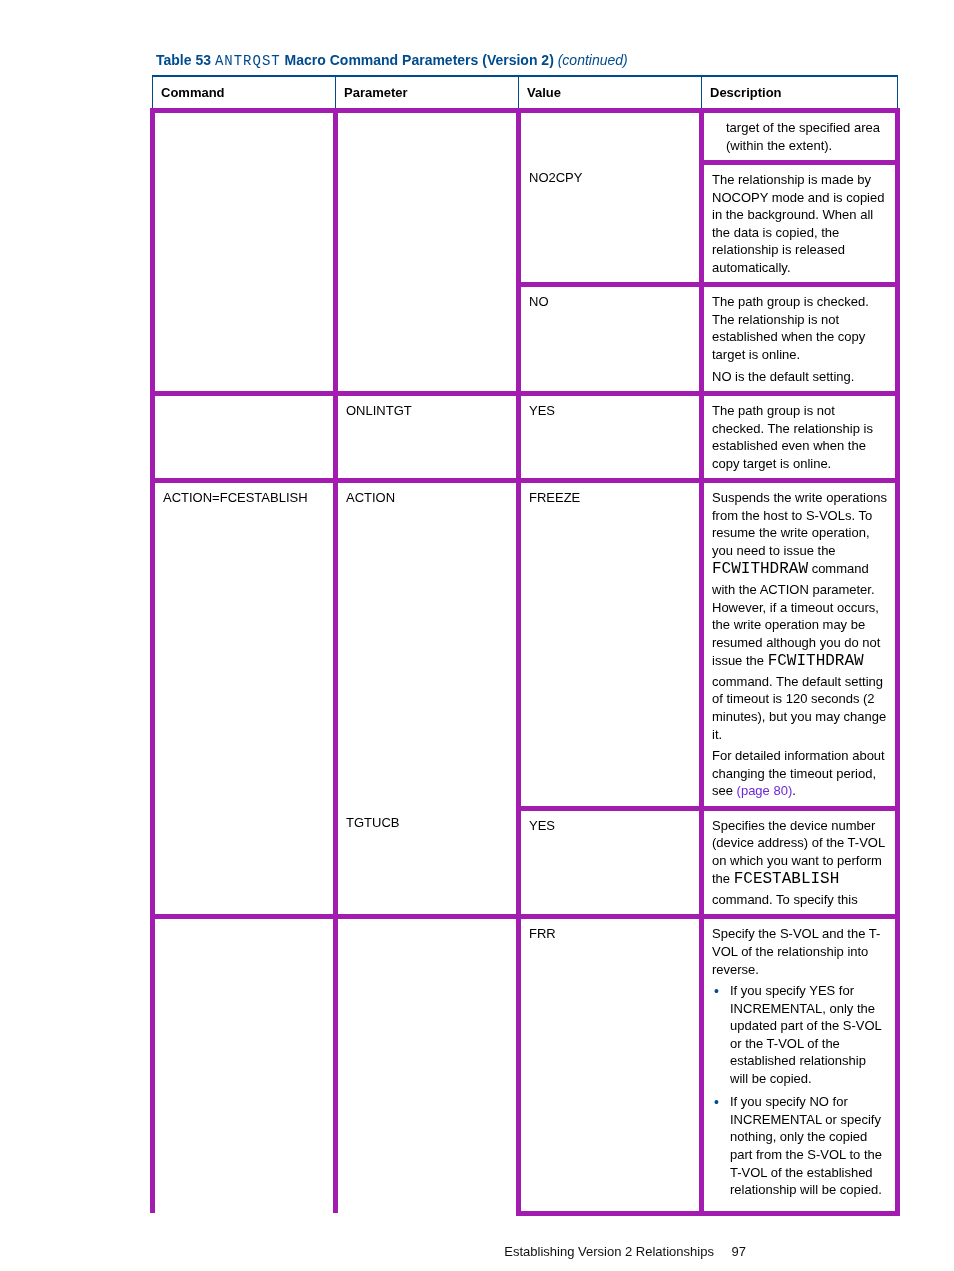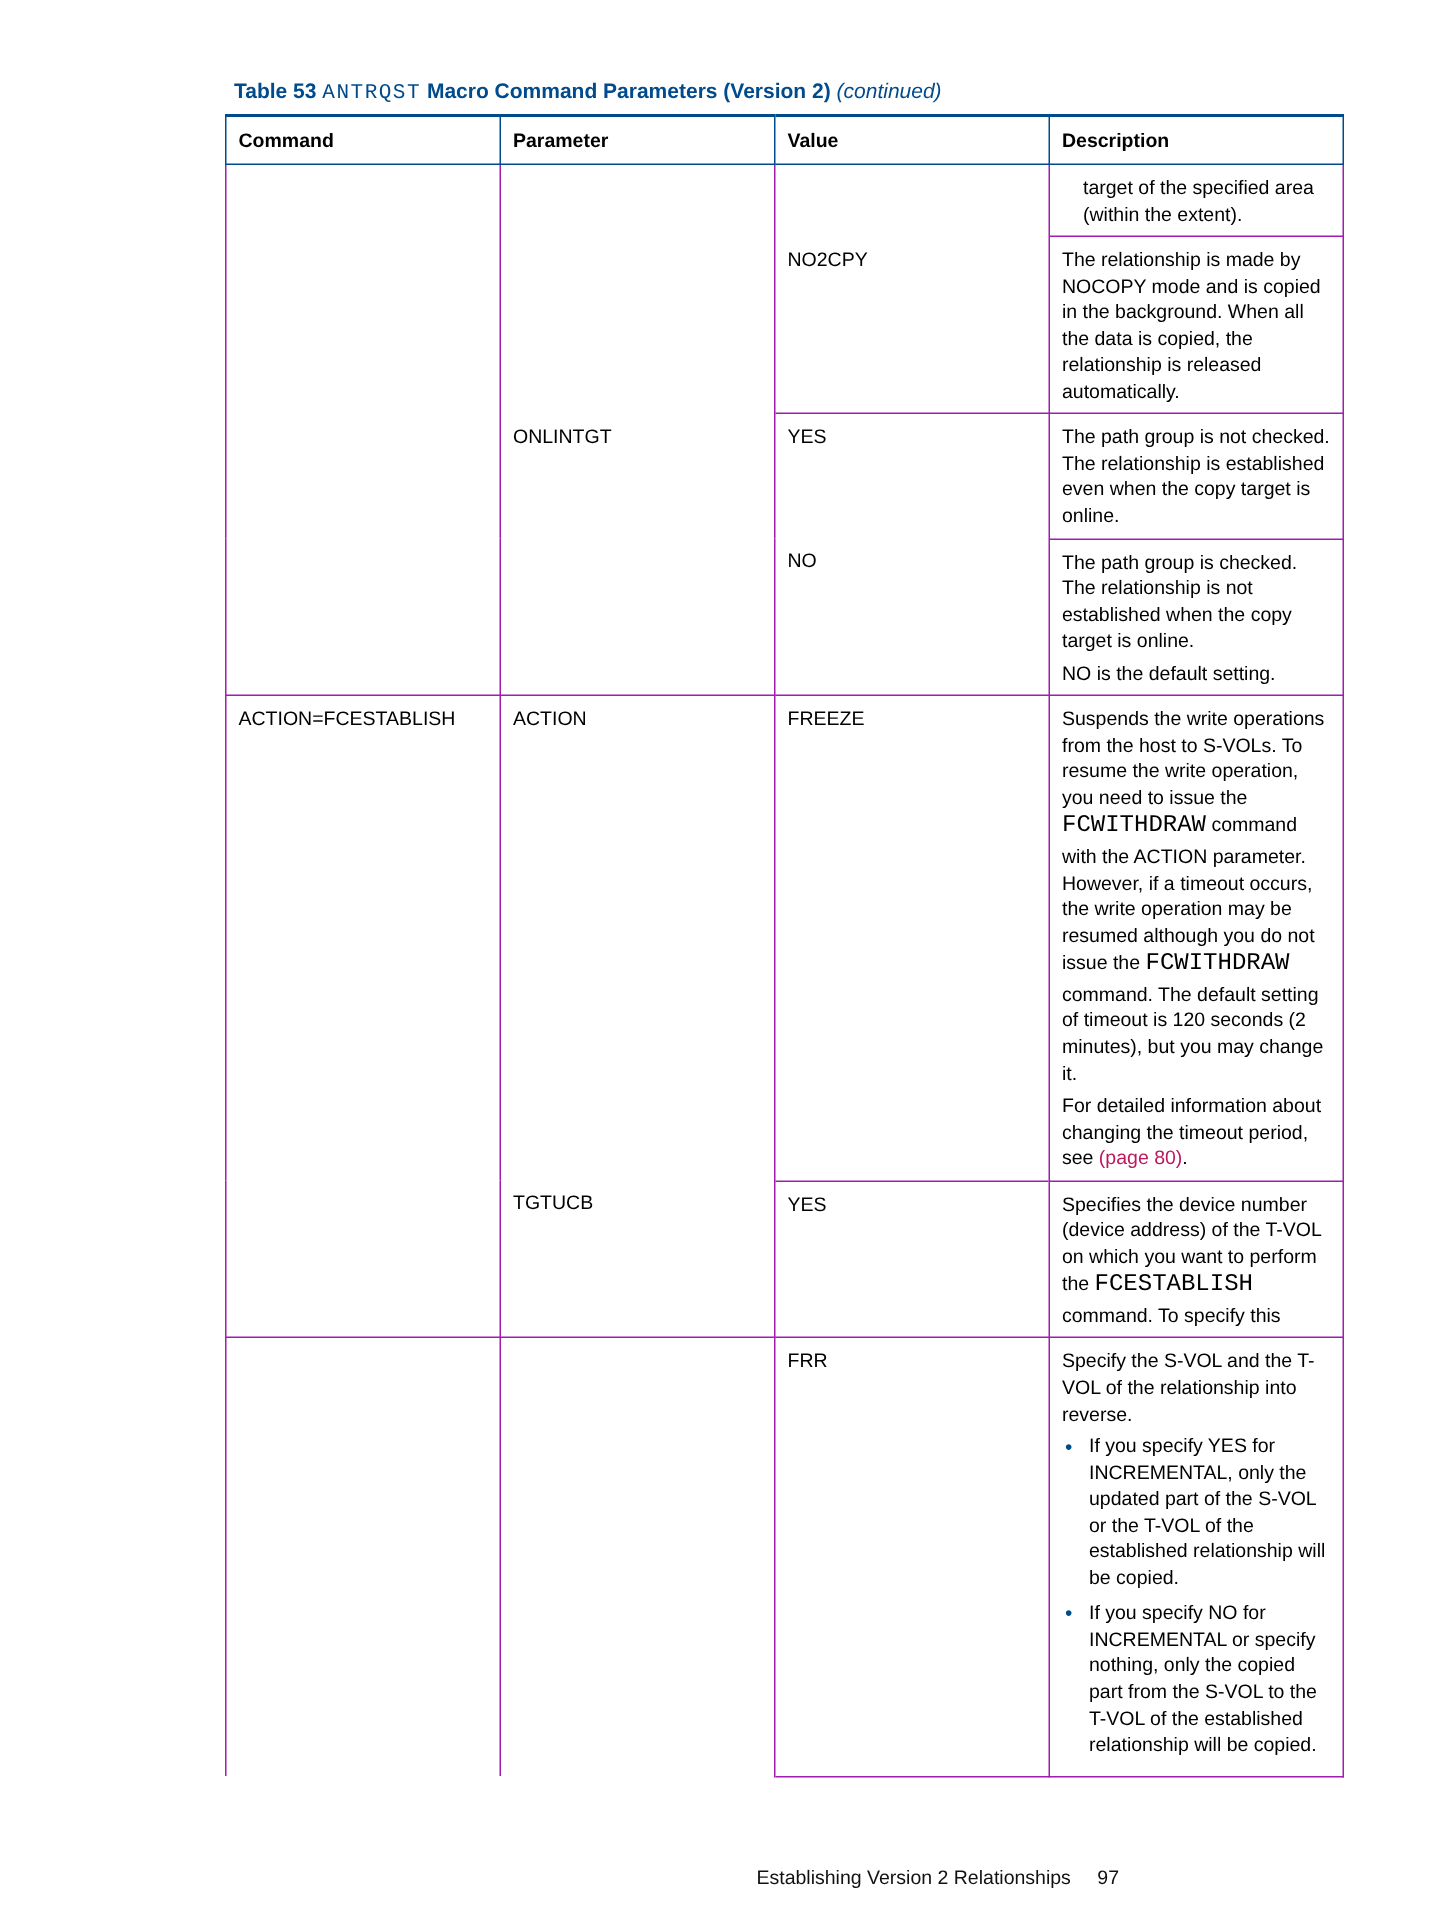--- a/index.html
+++ b/index.html
@@ -47,21 +47,21 @@
     border-bottom: 1px solid #004b8d;
     border-left: 1px solid #004b8d;
     border-right: 1px solid #004b8d;
     text-align: left;
     font-weight: bold;
     font-size: 13px;
     padding: 8px 8px;
     vertical-align: top;
   }
   table.param td {
-    border: 1px solid #a21caf;
+    border: 5px solid #a21caf;
     padding: 6px 8px;
     vertical-align: top;
     font-size: 13px;
     line-height: 1.35;
   }
   table.param td.nob-bottom { border-bottom: none; }
   table.param td.nob-top { border-top: none; }
   .desc p { margin: 0 0 4px 0; }
   .desc p:last-child { margin-bottom: 0; }
   .mono-inline {
@@ -79,21 +79,21 @@
     margin-bottom: 6px;
   }
   ul.bullets li::before {
     content: "•";
     position: absolute;
     left: -12px;
     top: 0;
     color: #004b8d;
     font-size: 14px;
   }
-  a.link { color: #be185d; text-decoration: none; }
+  a.link { color: #6d28d9; text-decoration: none; }
   .footer {
     position: absolute;
     bottom: 12px;
     right: 60px;
     font-size: 13px;
     color: #111;
   }
   .footer .pg { margin-left: 14px; }
 </style>
 </head>
@@ -134,35 +134,35 @@
       <tr>
         <td class="nob-top nob-bottom"></td>
         <td class="nob-top nob-bottom"></td>
         <td class="nob-top">NO2CPY</td>
         <td class="desc">
           <p>The relationship is made by NOCOPY mode and is copied in the background. When all the data is copied, the relationship is released automatically.</p>
         </td>
       </tr>
 
       <tr>
-        <td class="nob-top nob-bottom"></td>
-        <td class="nob-top nob-bottom">ONLINTGT</td>
-        <td class="nob-bottom">YES</td>
-        <td class="desc">
-          <p>The path group is not checked. The relationship is established even when the copy target is online.</p>
-        </td>
-      </tr>
-
-      <tr>
         <td class="nob-top"></td>
         <td class="nob-top"></td>
         <td class="nob-top">NO</td>
         <td class="desc">
           <p>The path group is checked. The relationship is not established when the copy target is online.</p>
           <p>NO is the default setting.</p>
+        </td>
+      </tr>
+
+      <tr>
+        <td class="nob-top nob-bottom"></td>
+        <td class="nob-top nob-bottom">ONLINTGT</td>
+        <td class="nob-bottom">YES</td>
+        <td class="desc">
+          <p>The path group is not checked. The relationship is established even when the copy target is online.</p>
         </td>
       </tr>
 
       <tr>
         <td class="nob-bottom">ACTION=FCESTABLISH</td>
         <td class="nob-bottom">ACTION</td>
         <td class="nob-bottom">FREEZE</td>
         <td class="desc">
           <p><span>Suspends the write operations from the host to S-VOLs. To resume the write operation, you need to issue the </span><span class="mono-inline">FCWITHDRAW</span><span> command with the ACTION parameter. However, if a timeout occurs, the write operation may be resumed although you do not issue the </span><span class="mono-inline">FCWITHDRAW</span><span> command. The default setting of timeout is 120 seconds (2 minutes), but you may change it.</span></p>
           <p><span>For detailed information about changing the timeout period, see </span><a href="#" class="link">(page 80)</a><span>.</span></p>

